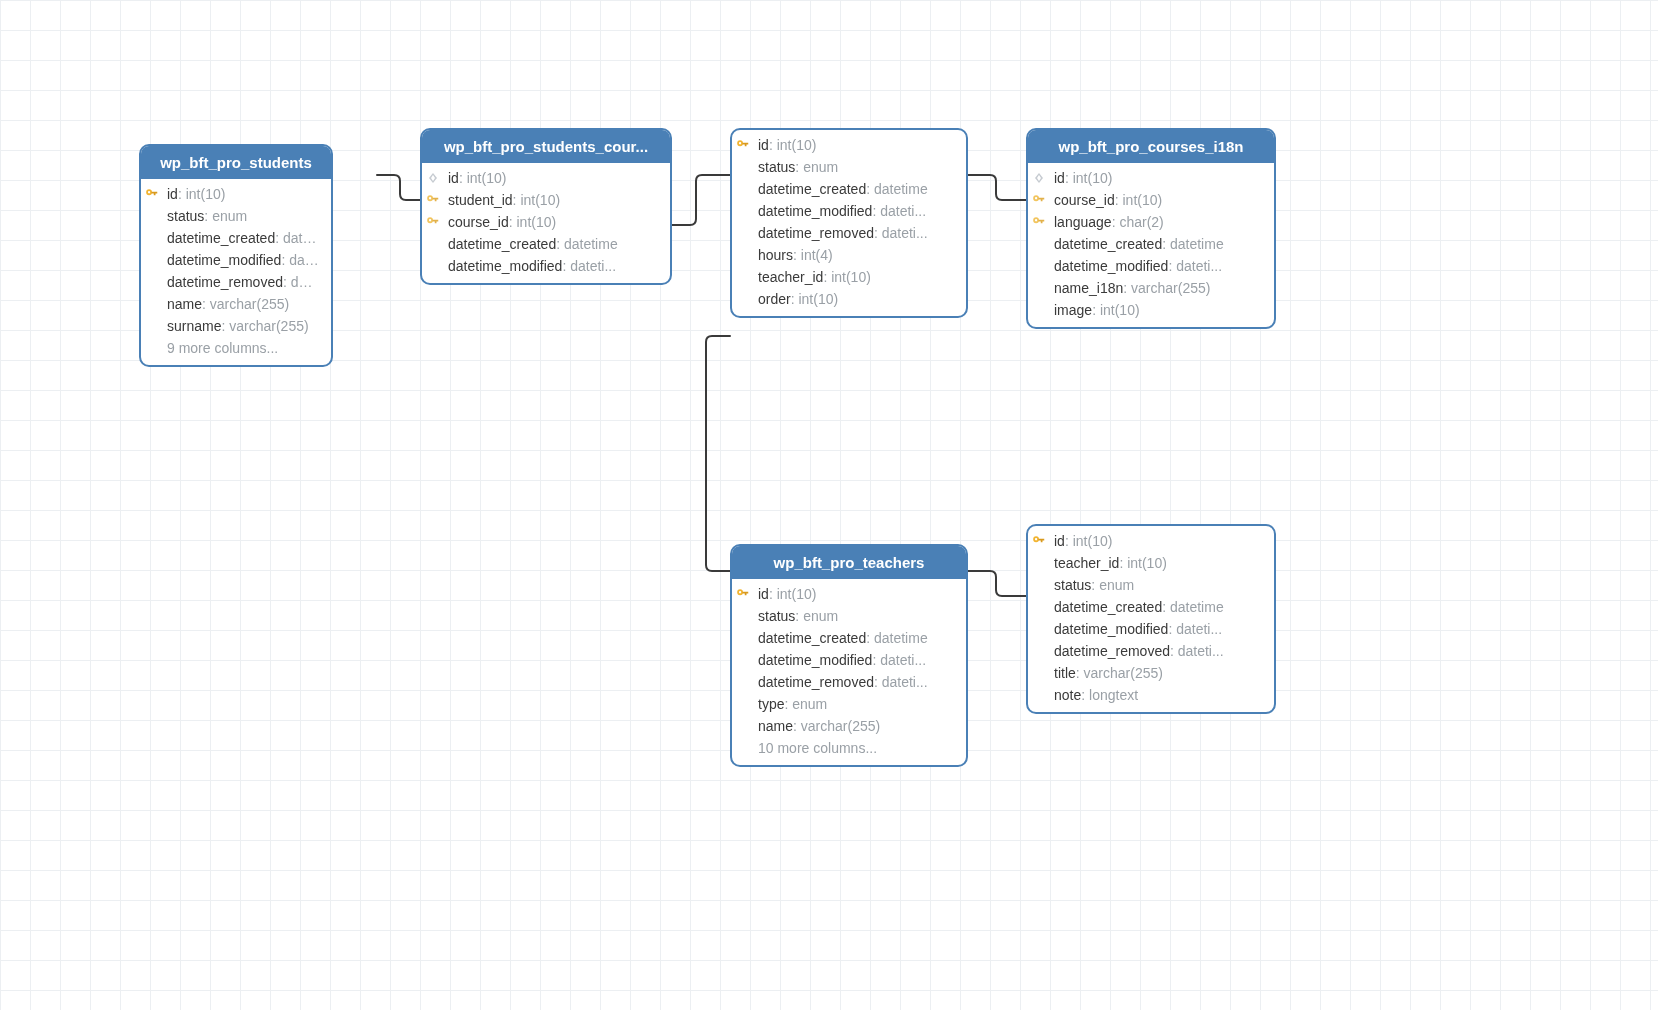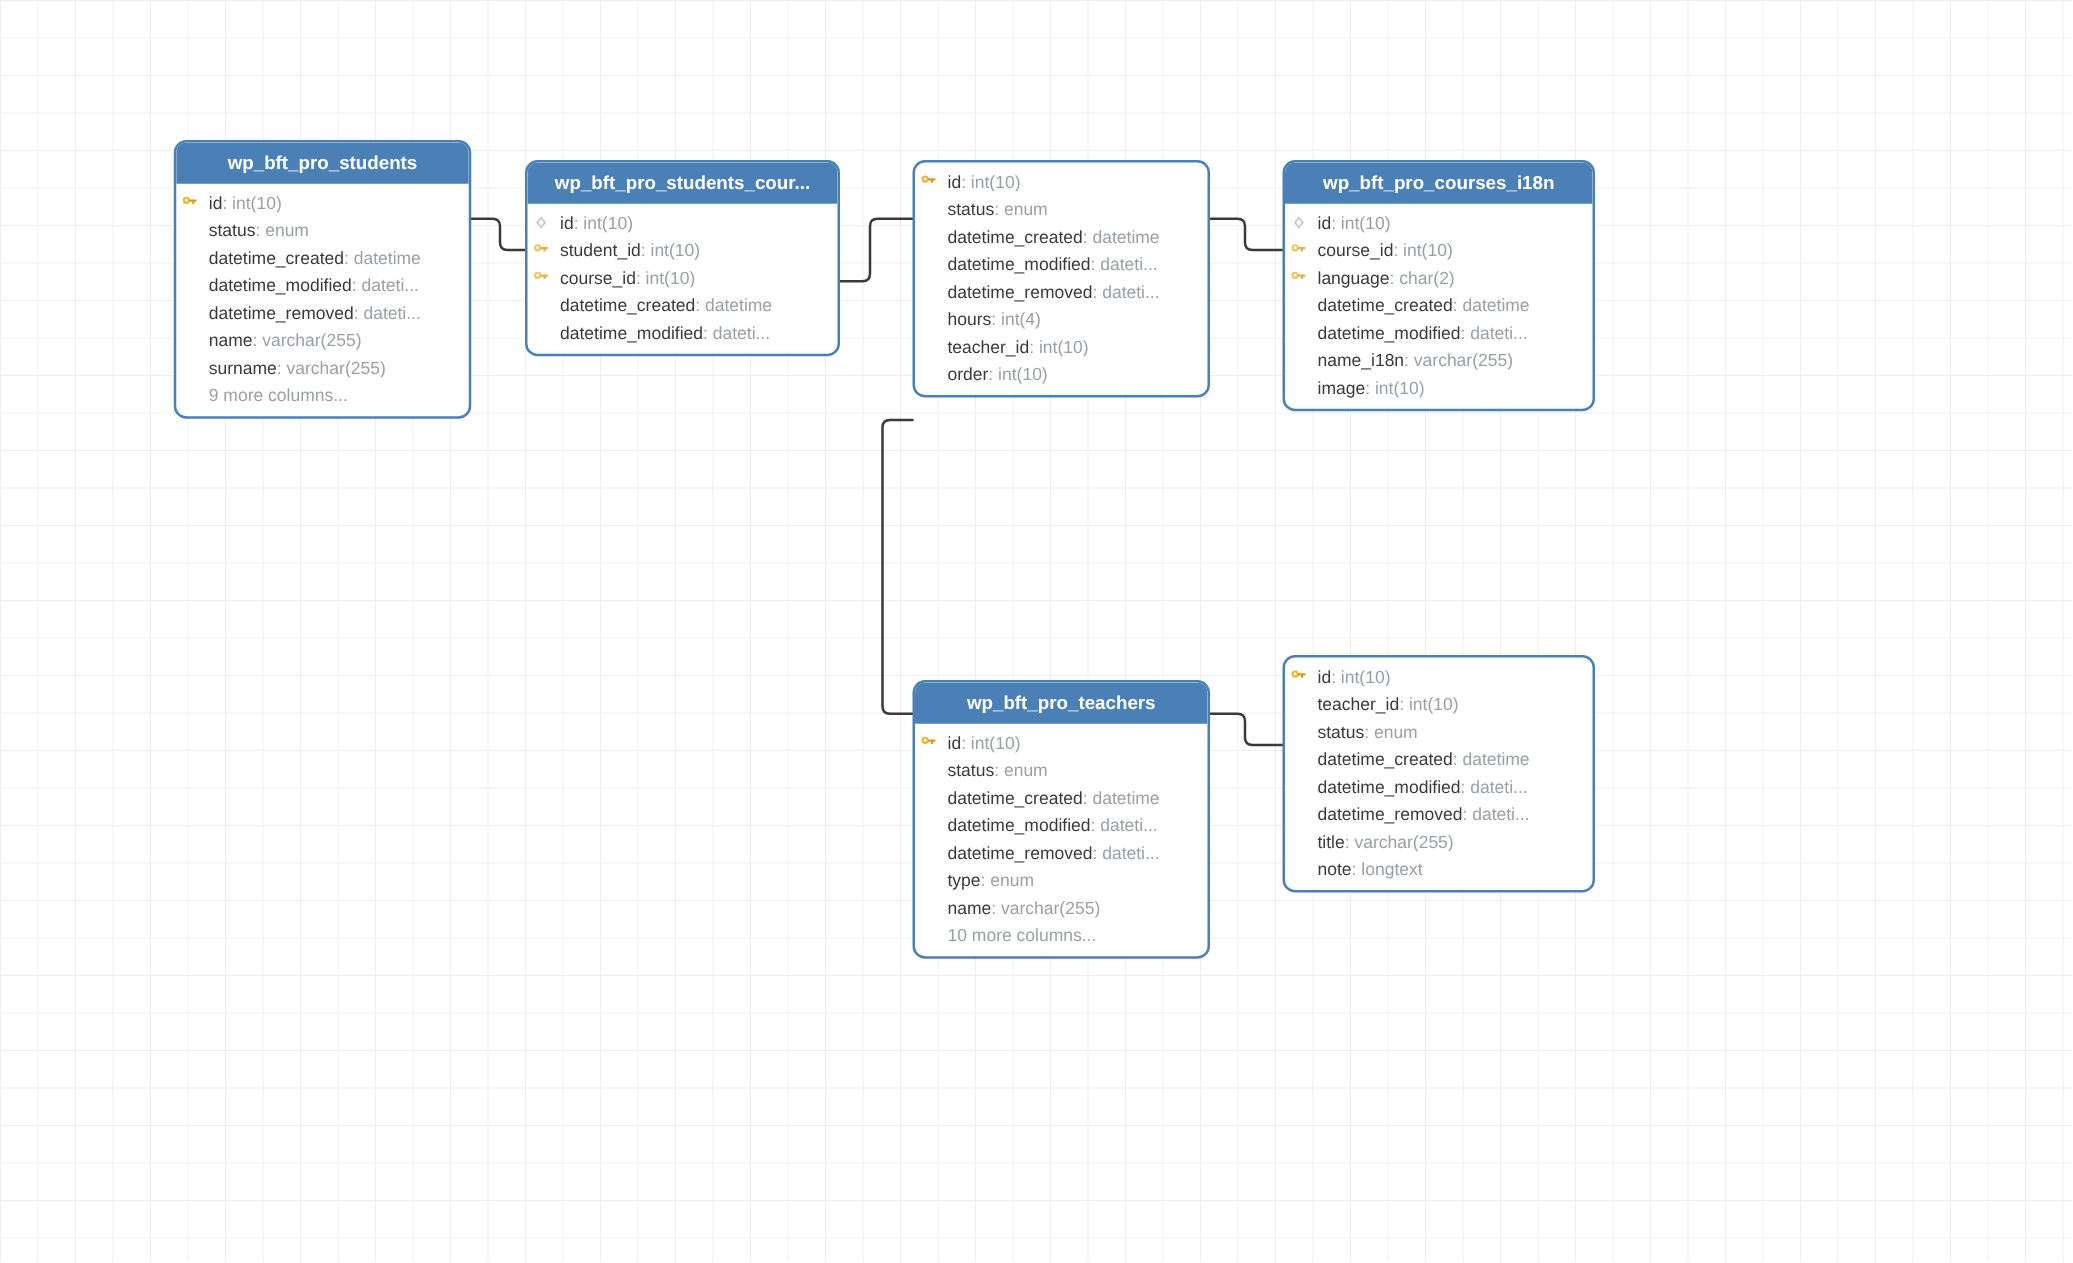--- a/index.html
+++ b/index.html
@@ -91,21 +91,21 @@
 
 <svg class="connectors">
     <path d="M 377 175 L 394 175 Q 400 175 400 181 L 400 194 Q 400 200 406 200 L 420 200" fill="none" stroke="#3a3a3a" stroke-width="2" stroke-linecap="round"></path>
     <path d="M 672 225 L 690 225 Q 696 225 696 219 L 696 181 Q 696 175 702 175 L 730 175" fill="none" stroke="#3a3a3a" stroke-width="2" stroke-linecap="round"></path>
     <path d="M 968 175 L 990 175 Q 996 175 996 181 L 996 194 Q 996 200 1002 200 L 1026 200" fill="none" stroke="#3a3a3a" stroke-width="2" stroke-linecap="round"></path>
     <path d="M 730 336 L 712 336 Q 706 336 706 342 L 706 565 Q 706 571 712 571 L 730 571" fill="none" stroke="#3a3a3a" stroke-width="2" stroke-linecap="round"></path>
     <path d="M 968 571 L 990 571 Q 996 571 996 577 L 996 590 Q 996 596 1002 596 L 1026 596" fill="none" stroke="#3a3a3a" stroke-width="2" stroke-linecap="round"></path>
   </svg>
 
 <div id="tables-layer">
-    <div class="table-box" style="left: 139px; top: 112px; width: 238px;">
+    <div class="table-box" style="left: 139px; top: 144px; width: 194px;">
       <div class="table-header">wp_bft_pro_students</div>
       <div class="rows">
         <div class="row">
           <span class="icon key-pk">
       <svg width="14" height="14" viewBox="0 0 24 24">
         <path class="ring" d="M7 4a5 5 0 1 0 0 10 5 5 0 0 0 0-10zm0 3a2 2 0 1 1 0 4 2 2 0 0 1 0-4z"></path>
         <path class="handle" d="M11 8h10v3h-3v3h-3v-3h-4z"></path>
       </svg>
           </span>
           <span class="col-name">id</span>

